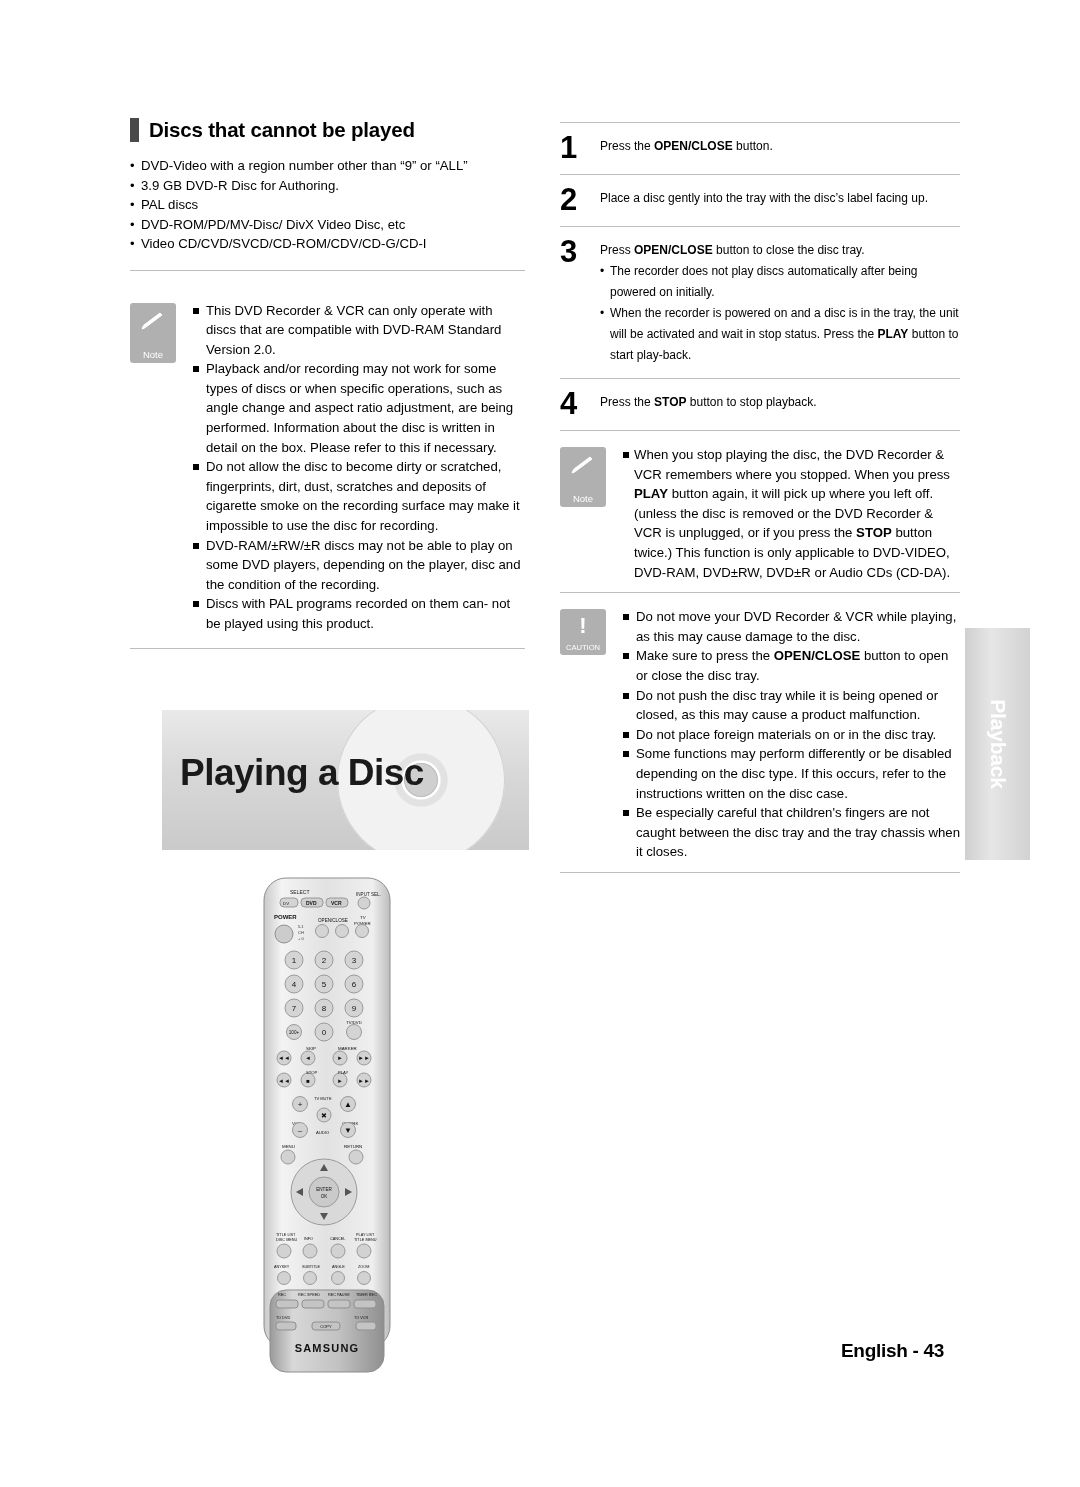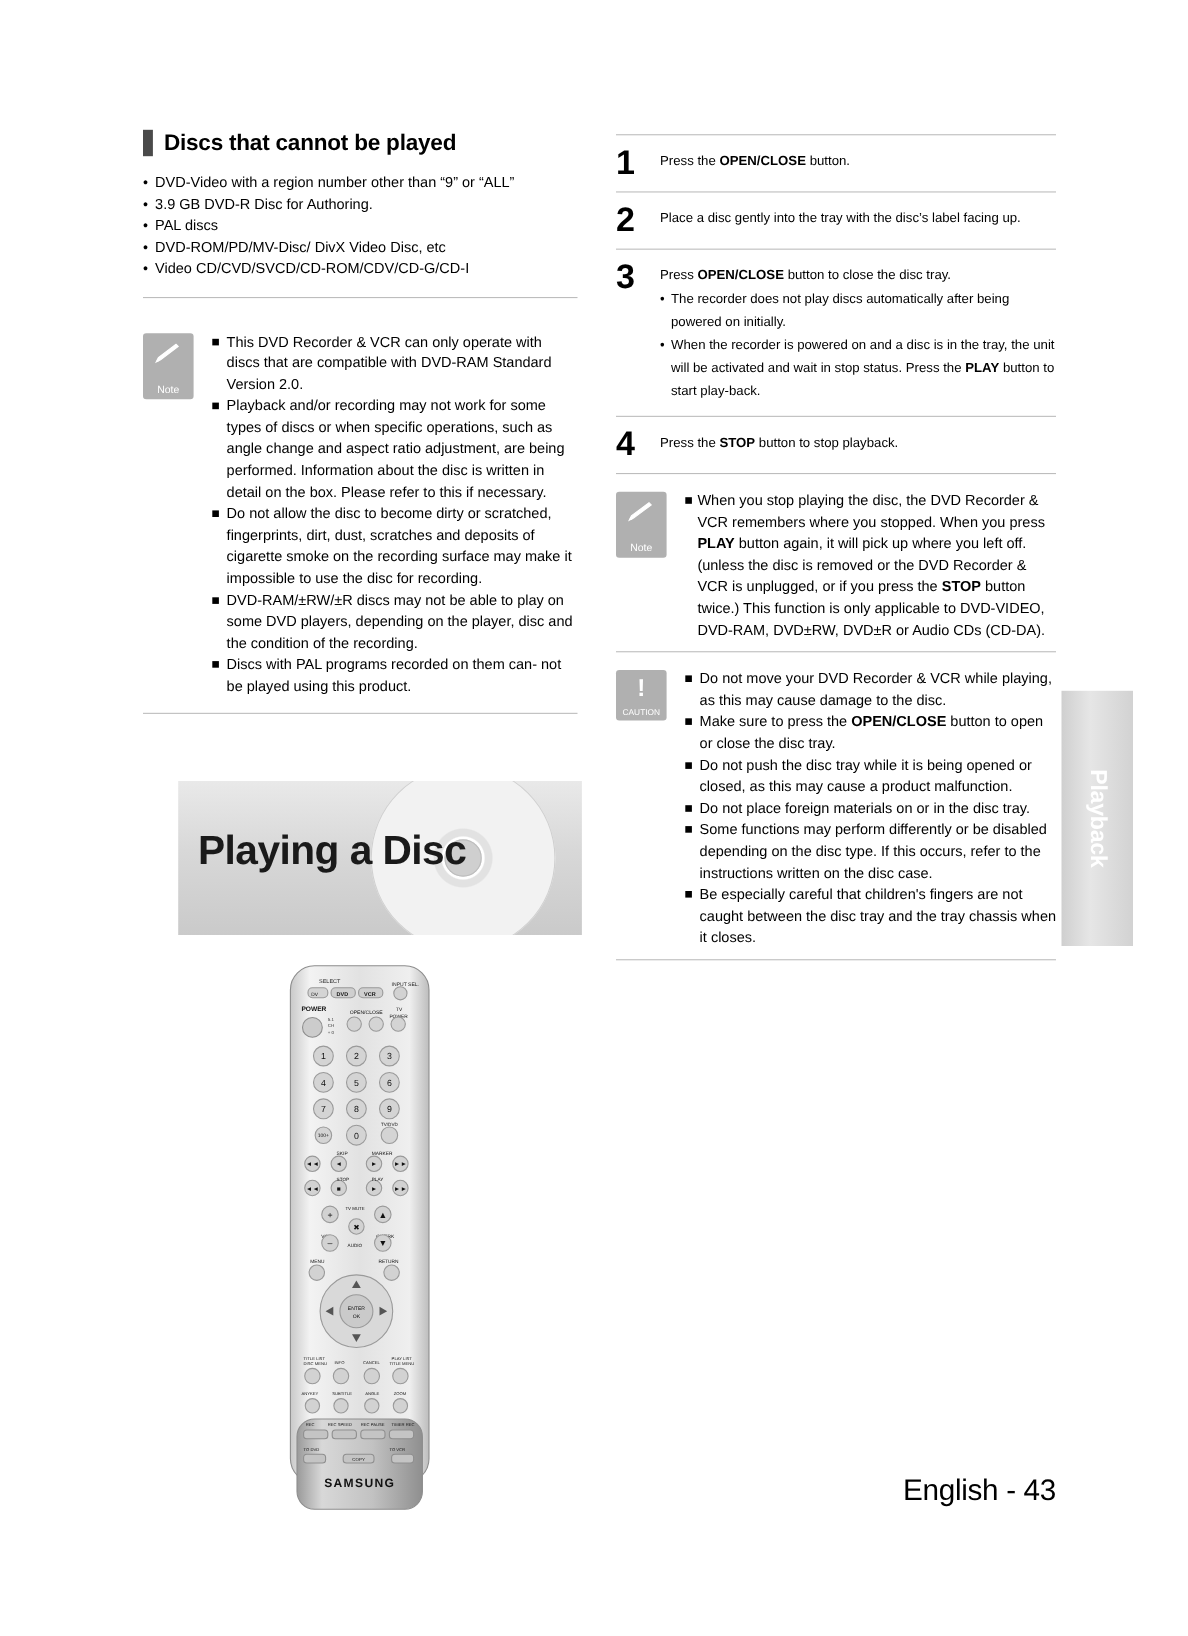--- a/index.html
+++ b/index.html
@@ -275,24 +275,24 @@
     white-space: nowrap;
     font-size: 21px;
     font-weight: bold;
     color: #ffffff;
     letter-spacing: -0.2px;
   }
 
   
   .footer {
     position: absolute;
-    right: 120px;
+    right: 136px;
     top: 1340px;
-    font-size: 27px;
-    font-weight: normal;
+    font-size: 19px;
+    font-weight: bold;
     letter-spacing: -0.3px;
   }
 </style>
 </head>
 <body>
 
 <div class="page">
 
   <div class="left-col">
 

